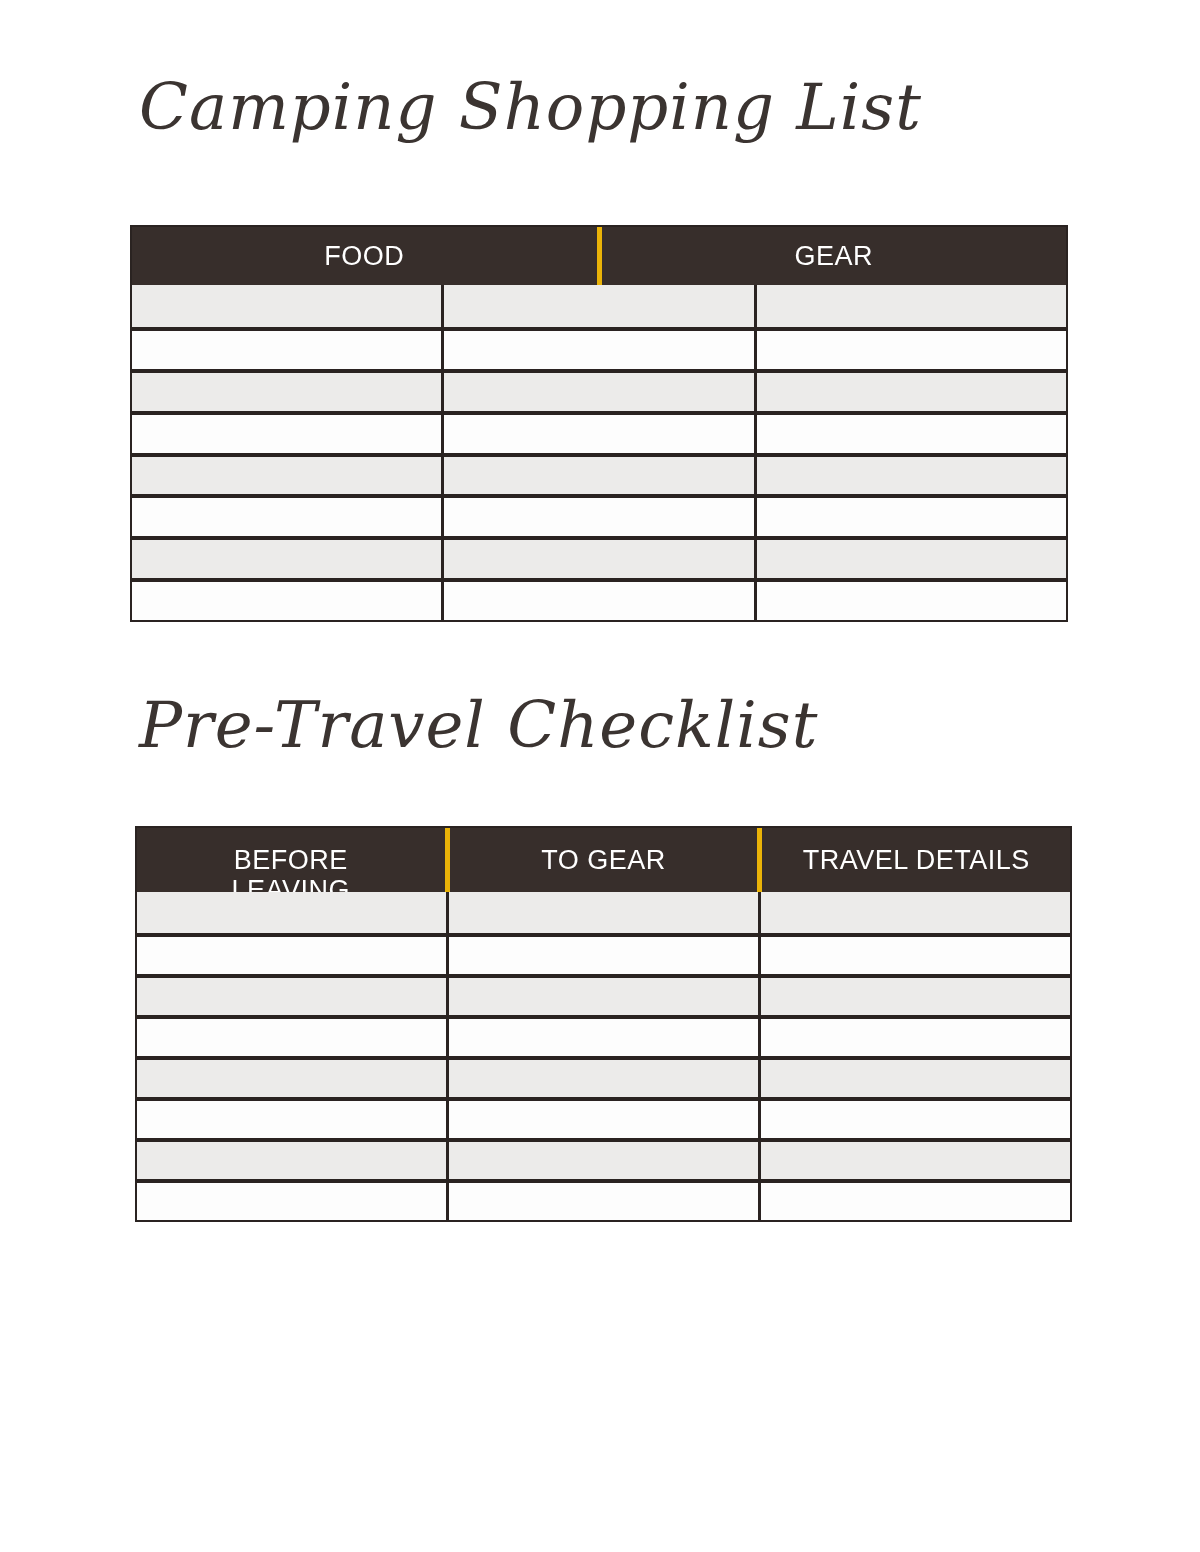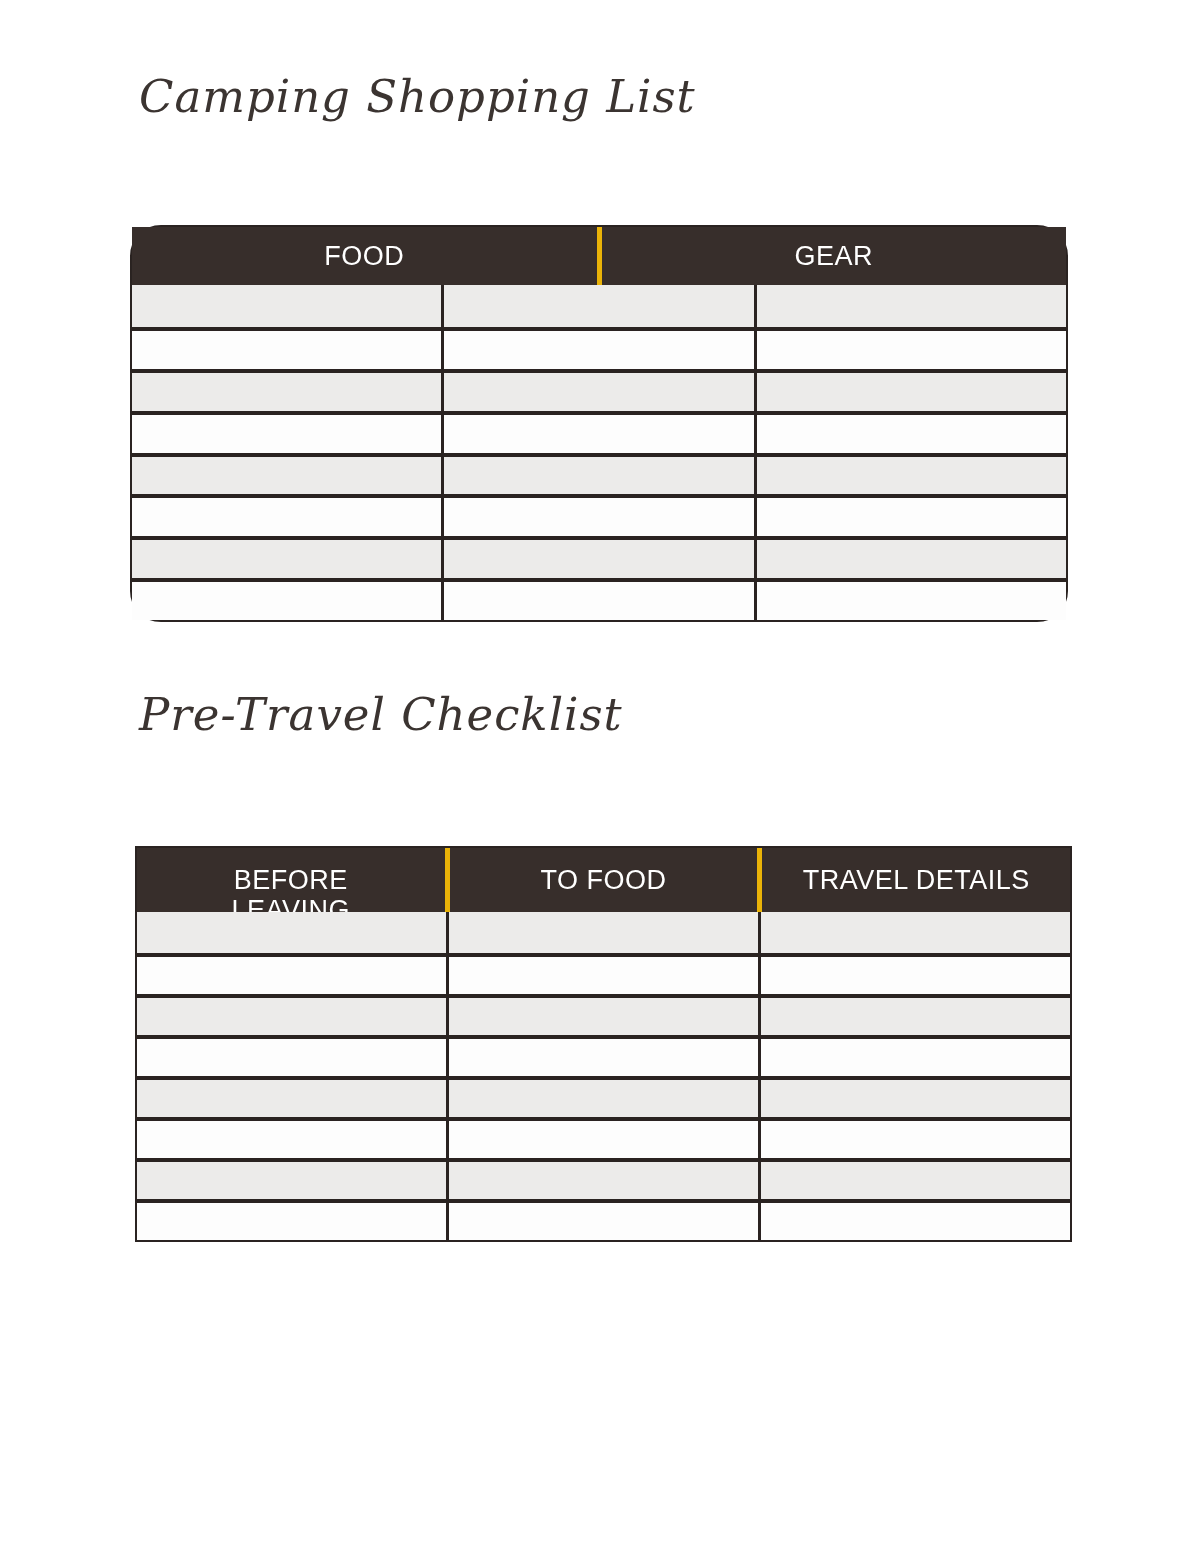--- a/index.html
+++ b/index.html
@@ -17,36 +17,36 @@
   .page {
     position: absolute;
     inset: 0;
   }
   .script-title {
     position: absolute;
     margin: 0;
     font-family: "DejaVu Serif", "Liberation Serif", serif;
     font-style: italic;
     font-weight: 500;
-    font-size: 45px;
+    font-size: 64px;
     letter-spacing: 1px;
     color: var(--title-text, #3b3431);
     white-space: nowrap;
   }
   #title-1 { left: 139px; top: 70px; }
   #title-2 { left: 139px; top: 688px; }
 
   .ptable {
     position: absolute;
     box-sizing: border-box;
     border: 2px solid var(--border, #2a2321);
     background: var(--row-plain, #fdfdfd);
   }
-  #table-1 { left: 130px; top: 225px; width: 938px; border-radius: 31px; }
-  #table-2 { left: 135px; top: 826px; width: 937px; margin-top: 20px; }
+  #table-1 { left: 130px; top: 225px; width: 938px; }
+  #table-2 { left: 135px; top: 826px; width: 937px; }
 
   .phead {
     display: flex;
     background: var(--header-bg, #372e2b);
   }
   #table-1 .phead { height: 58px; }
   #table-2 .phead { height: 64px; }
 
   .phcell {
     flex: 1 1 0;
@@ -151,21 +151,21 @@
   </div>
 
   <h1 class="script-title" id="title-2">Pre-Travel Checklist</h1>
 
   <div class="ptable" id="table-2">
     <div class="phead">
       <div class="phcell">
         <span class="hlabel narrow">BEFORE LEAVING</span>
       </div>
       <div class="phcell">
-        <span class="hlabel">TO FOOD</span>
+        <span class="hlabel">TO GEAR</span>
       </div>
       <div class="phcell">
         <span class="hlabel">TRAVEL DETAILS</span>
       </div>
     </div>
     <div class="pbody">
         <div class="prow">
           <div class="pcell"></div>
           <div class="pcell"></div>
           <div class="pcell"></div>

